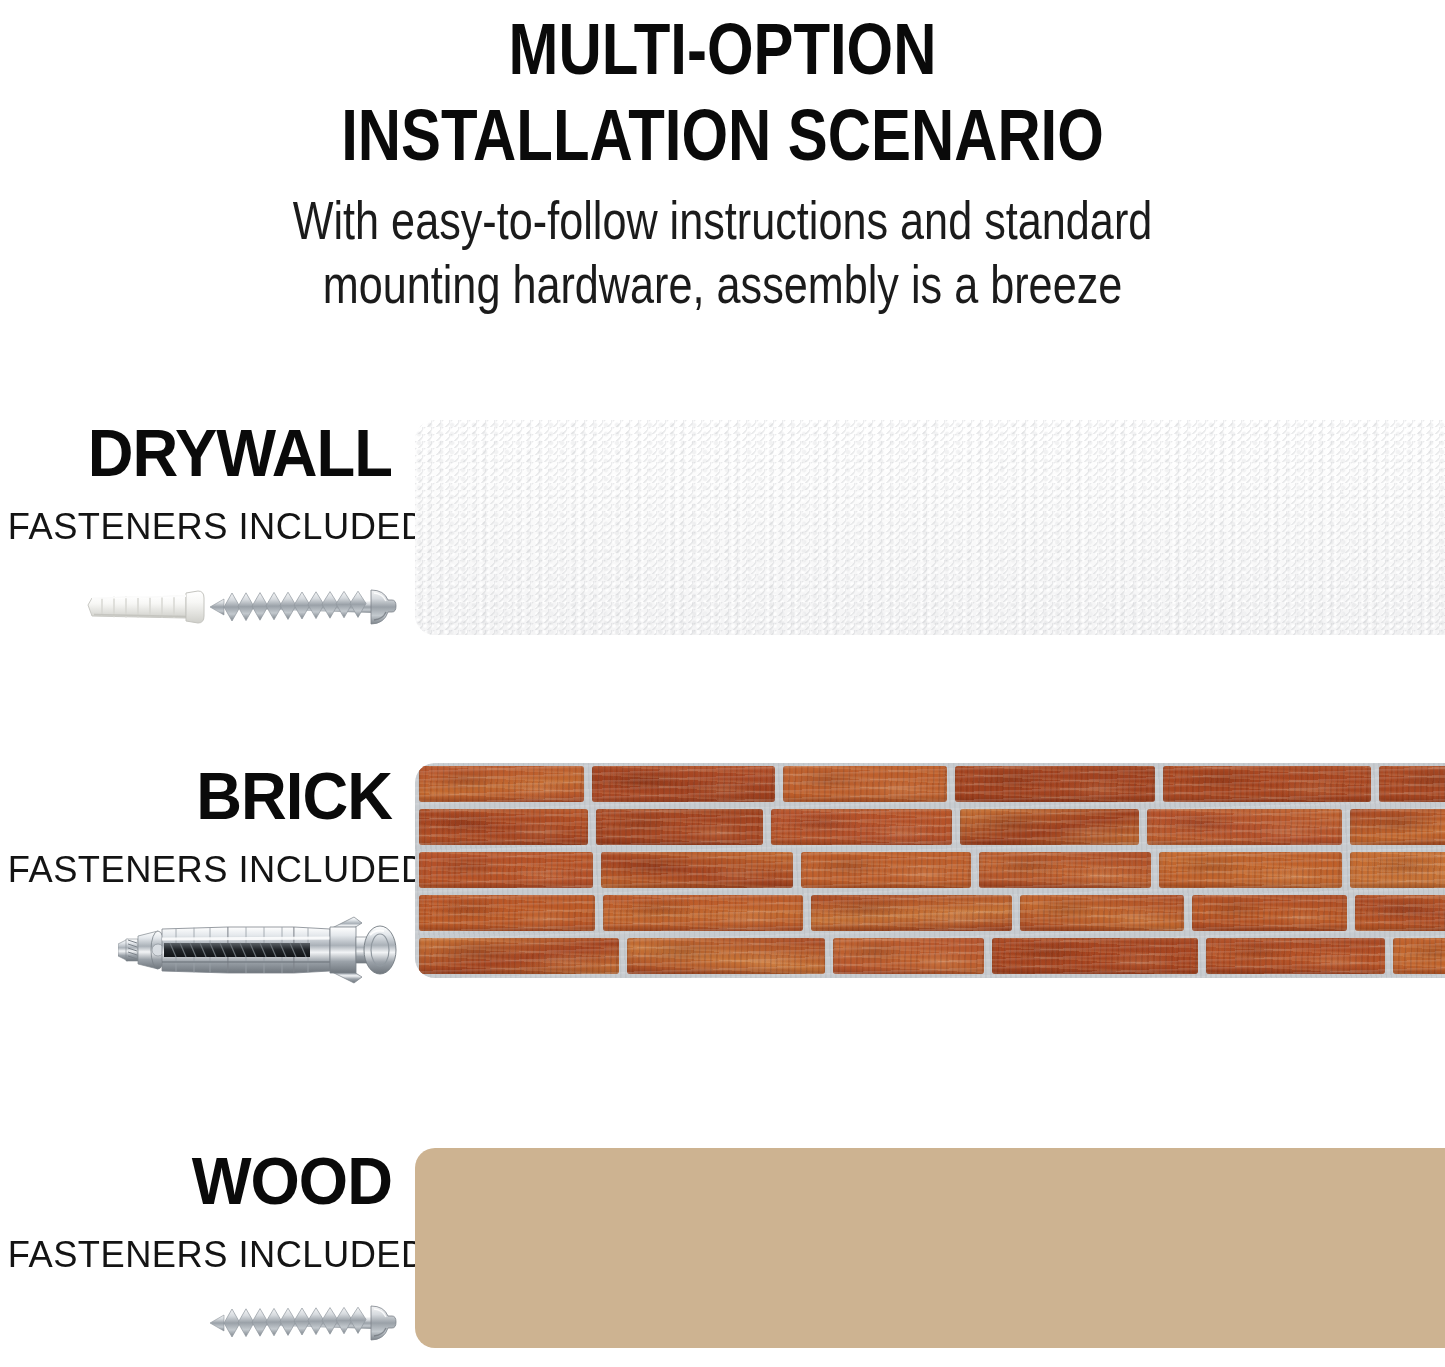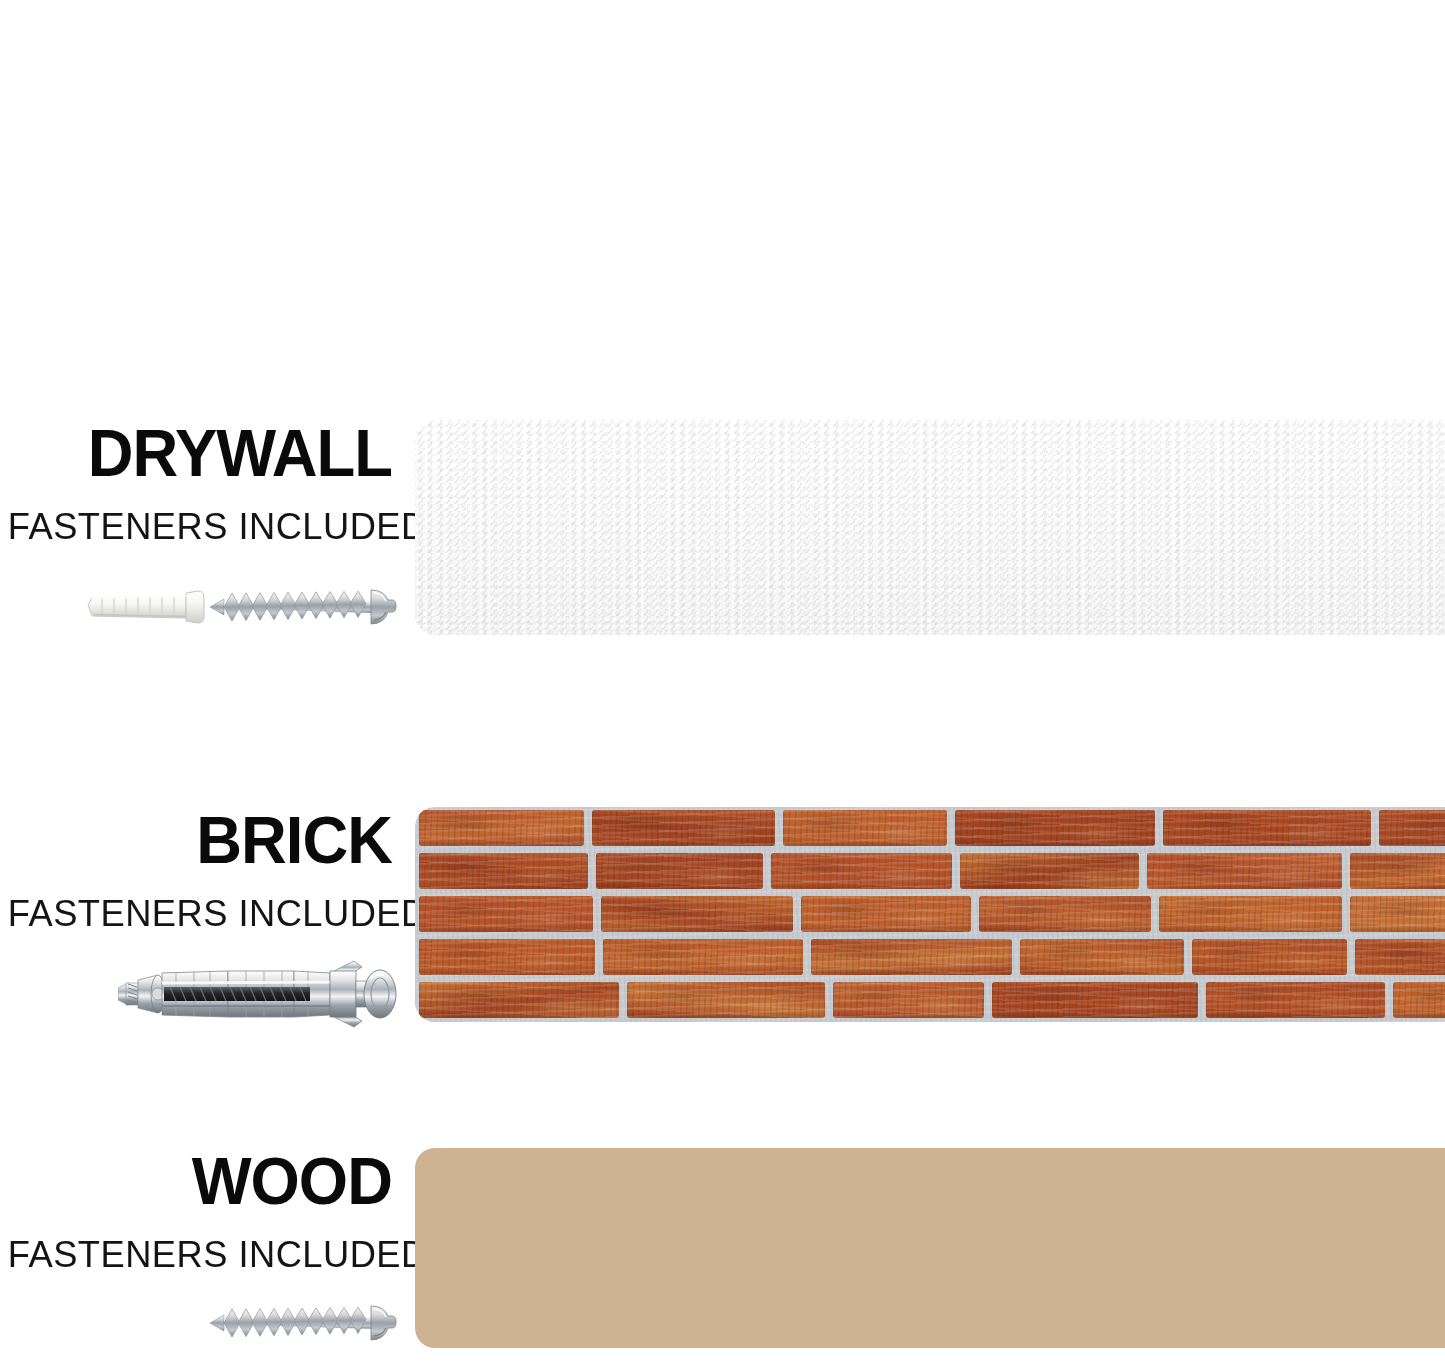--- a/index.html
+++ b/index.html
@@ -49,21 +49,21 @@
     transform: scaleX(0.80);
     transform-origin: center top;
     margin-top: 10px;
     white-space: nowrap;
   }
   .subtitle-line { display: block; }
 
   
   .row { position: absolute; left: 0; width: 1445px; }
   #row-drywall { top: 420px; height: 215px; }
-  #row-brick   { top: 763px; height: 215px; margin-top: 44px; }
+  #row-brick   { top: 763px; height: 215px; }
   #row-wood    { top: 1148px; height: 225px; }
 
   .row-label-col {
     position: absolute;
     left: 0;
     top: 0;
     width: 392px;
     text-align: right;
   }
   .material-name {
@@ -188,20 +188,30 @@
 
   
   .fastener-area { position: absolute; left: 0; top: 0; width: 400px; height: 100%; }
   .fastener-svg { position: absolute; }
 </style>
 </head>
 <body>
 
 <div id="page">
 
+  <div class="header">
+    <div class="title">
+      <span class="title-line">MULTI-OPTION</span>
+      <span class="title-line">INSTALLATION SCENARIO</span>
+    </div>
+    <div class="subtitle">
+      <span class="subtitle-line">With easy-to-follow instructions and standard</span>
+      <span class="subtitle-line">mounting hardware, assembly is a breeze</span>
+    </div>
+  </div>
 
   <div class="row" id="row-drywall">
 
     <div class="row-label-col">
       <div class="material-name">DRYWALL</div>
       <div class="fasteners-note">FASTENERS INCLUDED</div>
     </div>
 
     <div class="fastener-area">
 

